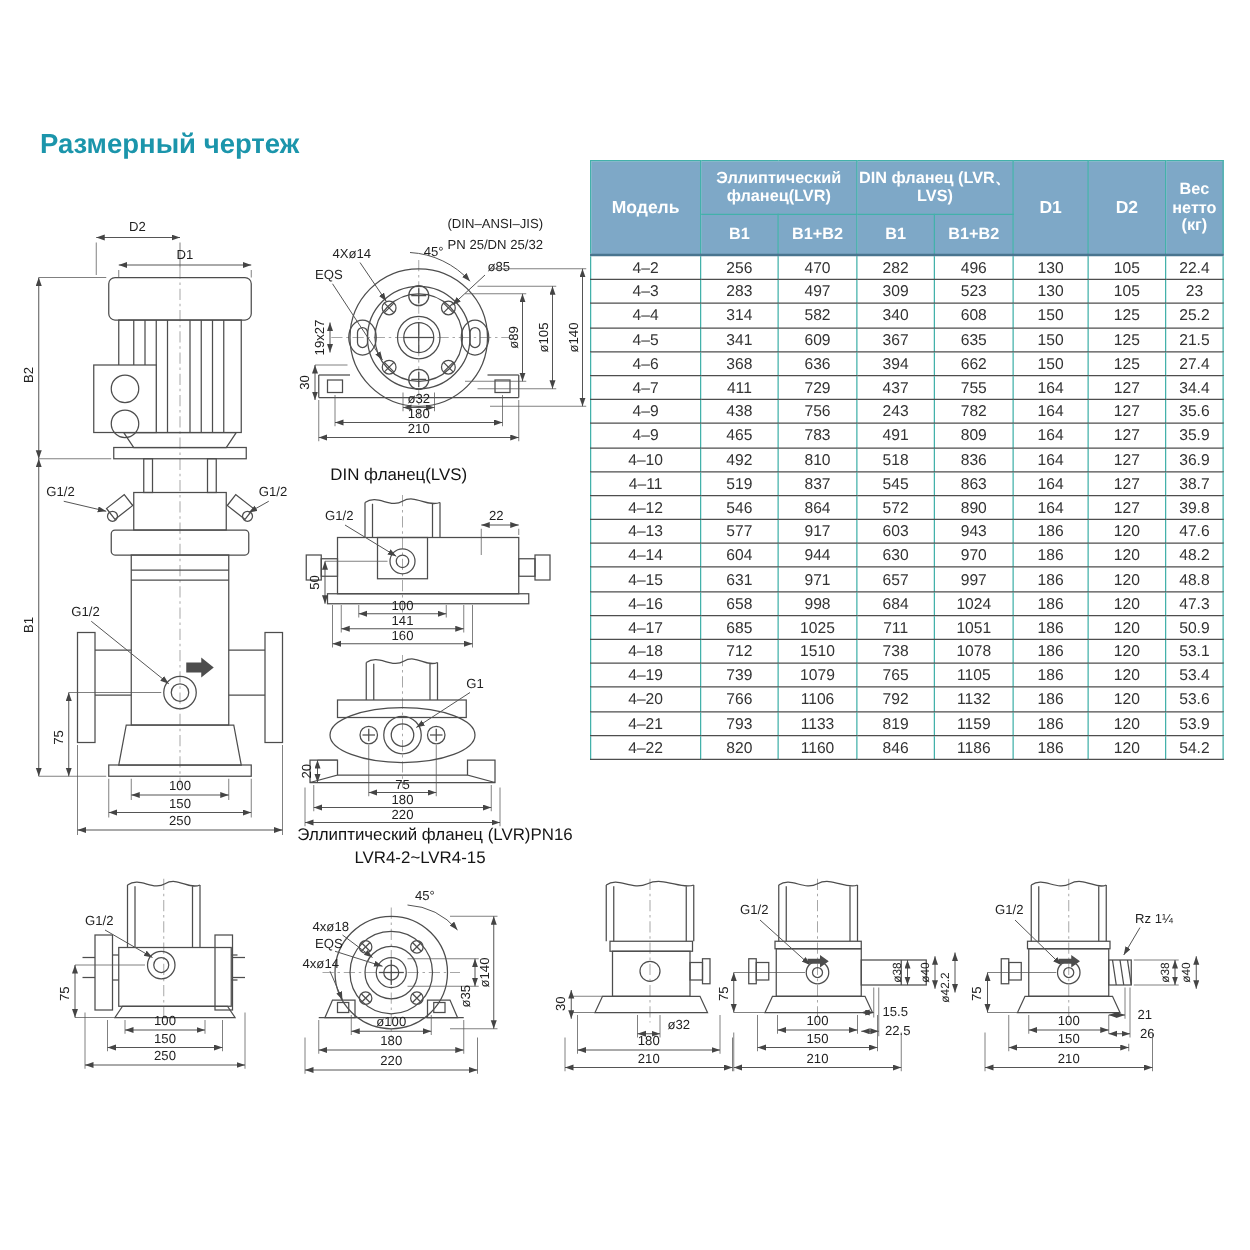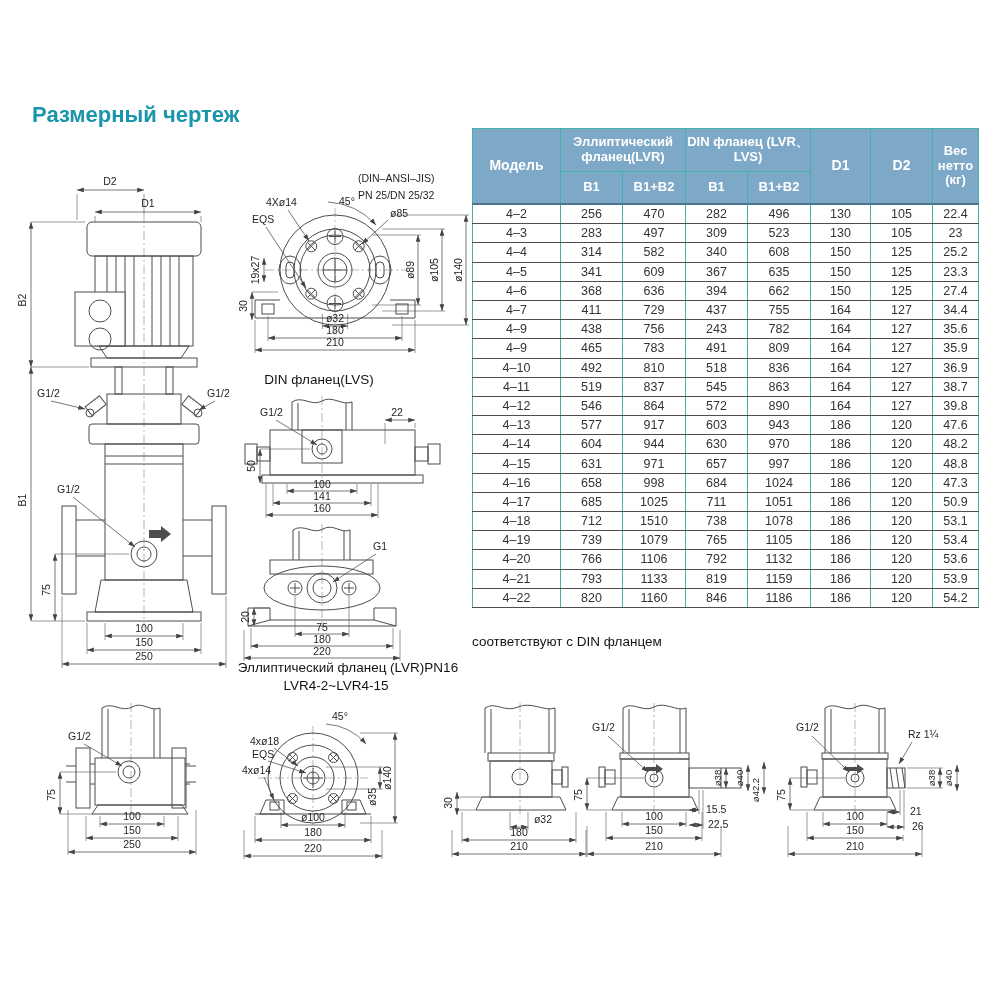--- a/index.html
+++ b/index.html
@@ -641,21 +641,21 @@
           <td>25.2</td>
         </tr>
         <tr>
           <td>4–5</td>
           <td>341</td>
           <td>609</td>
           <td>367</td>
           <td>635</td>
           <td>150</td>
           <td>125</td>
-          <td>23.3</td>
+          <td>21.5</td>
         </tr>
         <tr>
           <td>4–6</td>
           <td>368</td>
           <td>636</td>
           <td>394</td>
           <td>662</td>
           <td>150</td>
           <td>125</td>
           <td>27.4</td>
@@ -817,19 +817,18 @@
           <td>846</td>
           <td>1186</td>
           <td>186</td>
           <td>120</td>
           <td>54.2</td>
         </tr>
       </tbody>
   </table>
 
   <div id="note">
-    <div>соответствуют с DIN фланцем</div>
   </div>
 
   <div class="cap-abs" style="left:120px;top:882px;width:180px">DIN фланец(LVR)</div>
   <div class="cap-abs" style="left:695px;top:882px;width:310px">Резьбовое соединение (LVS)</div>
 
 </div>
 
 </body></html>

